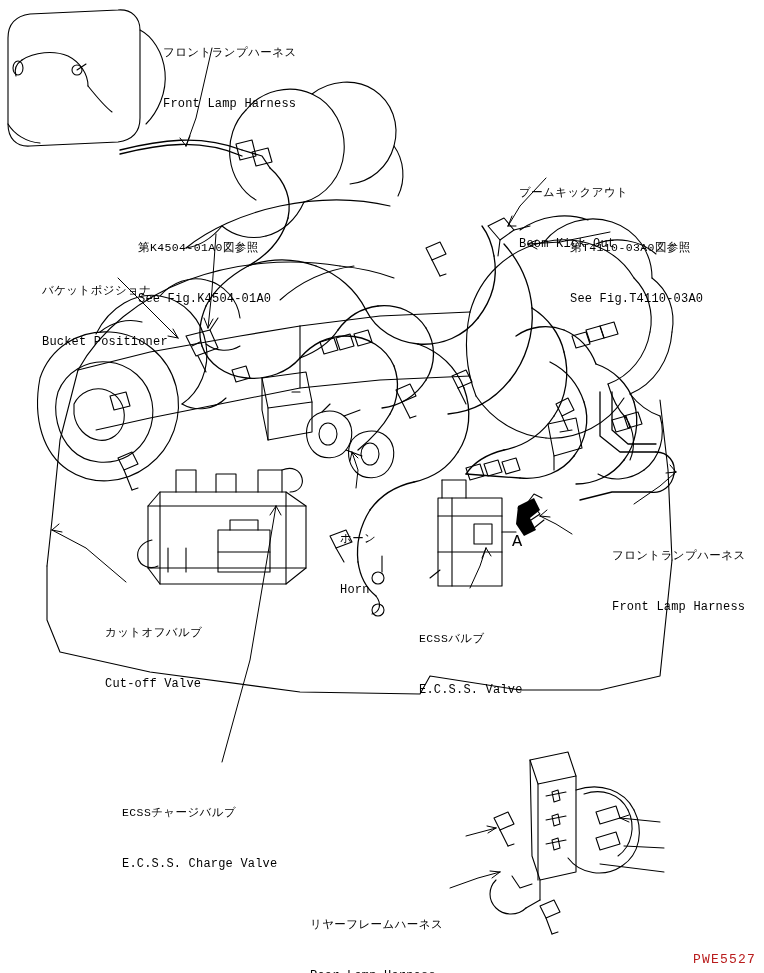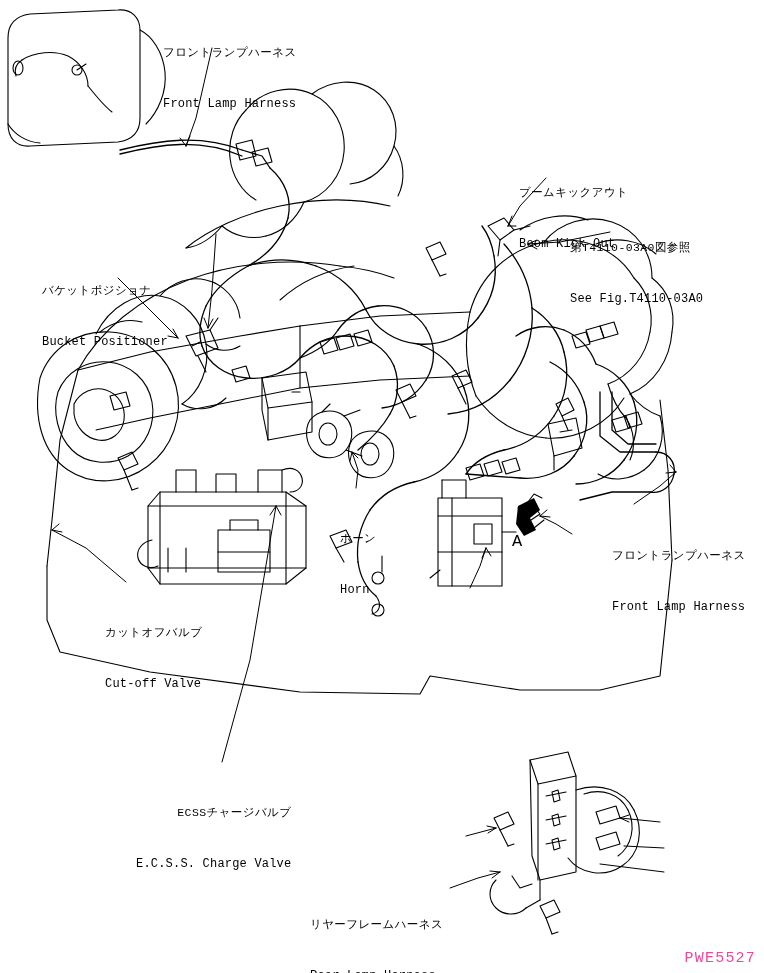--- a/index.html
+++ b/index.html
@@ -37,23 +37,23 @@
   .lbl .en {
     display: block;
     font-size: 12px;
     letter-spacing: 0.2px;
   }
   #partno {
     position: absolute;
     right: 8px;
     bottom: 6px;
     font-family: "Liberation Mono", monospace;
-    font-size: 15px;
+    font-size: 13px;
     letter-spacing: 1.2px;
-    color: #ec4899;
+    color: #b91c1c;
   }
   .mark-a {
     position: absolute;
     font-family: "Liberation Mono", monospace;
     font-size: 17px;
     color: #000000;
   }
 </style>
 </head>
 <body>
@@ -405,20 +405,24 @@
   <div class="lbl" style="left:163px; top:8px;">
     <span class="jp">フロントランプハーネス</span>
     <span class="en">Front Lamp Harness</span>
   </div>
 
   <div class="lbl" style="left:519px; top:148px;font-family:Liberation Mono, monospace;">
     <span class="jp">ブームキックアウト</span>
     <span class="en">Boom Kick Out</span>
   </div>
 
+  <div class="lbl" style="left:138px; top:203px;">
+    <span class="jp">第K4504-01A0図参照</span>
+    <span class="en">See Fig.K4504-01A0</span>
+  </div>
 
   <div class="lbl" style="left:570px; top:203px;">
     <span class="jp">第T4110-03A0図参照</span>
     <span class="en">See Fig.T4110-03A0</span>
   </div>
 
   <div class="lbl" style="left:340px; top:494px;">
     <span class="jp">ホーン</span>
     <span class="en">Horn</span>
   </div>
@@ -431,22 +435,26 @@
   <div class="lbl" style="left:612px; top:511px;">
     <span class="jp">フロントランプハーネス</span>
     <span class="en">Front Lamp Harness</span>
   </div>
 
   <div class="lbl" style="left:105px; top:588px;">
     <span class="jp">カットオフバルブ</span>
     <span class="en">Cut-off Valve</span>
   </div>
 
-
-  <div class="lbl" style="left:136px; top:768px;text-align:right;">
+  <div class="lbl" style="left:419px; top:594px;">
+    <span class="jp">ECSSバルブ</span>
+    <span class="en">E.C.S.S. Valve</span>
+  </div>
+
+  <div class="lbl" style="left:122px; top:768px;">
     <span class="jp">ECSSチャージバルブ</span>
     <span class="en">E.C.S.S. Charge Valve</span>
   </div>
 
   <div class="lbl" style="left:310px; top:880px;">
     <span class="jp">リヤーフレームハーネス</span>
     <span class="en">Rear Lamp Harness</span>
   </div>
 
   <div class="lbl" style="left:470px; top:938px;">

